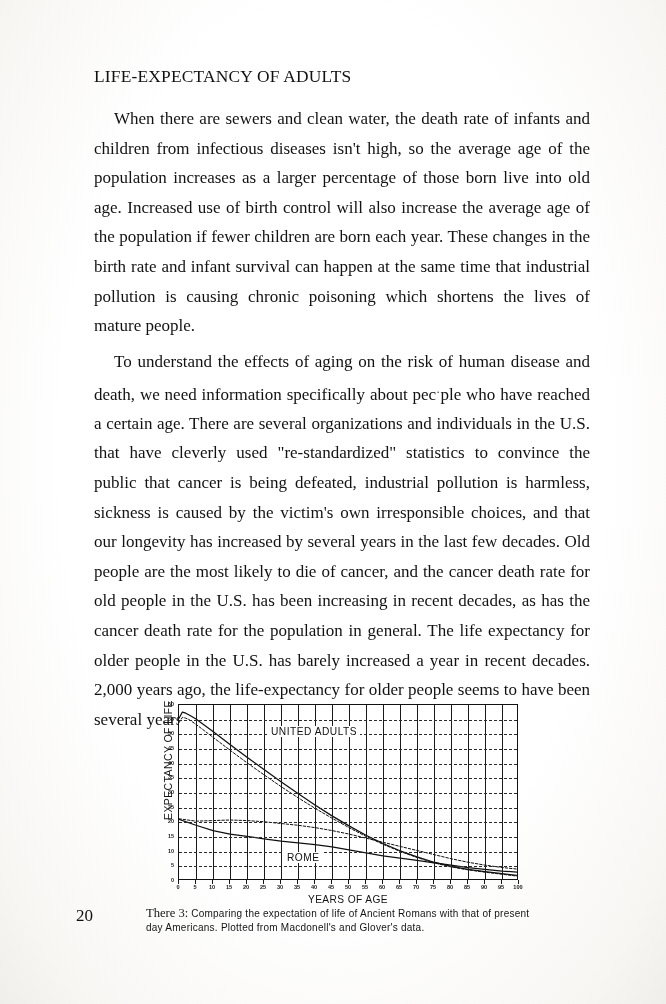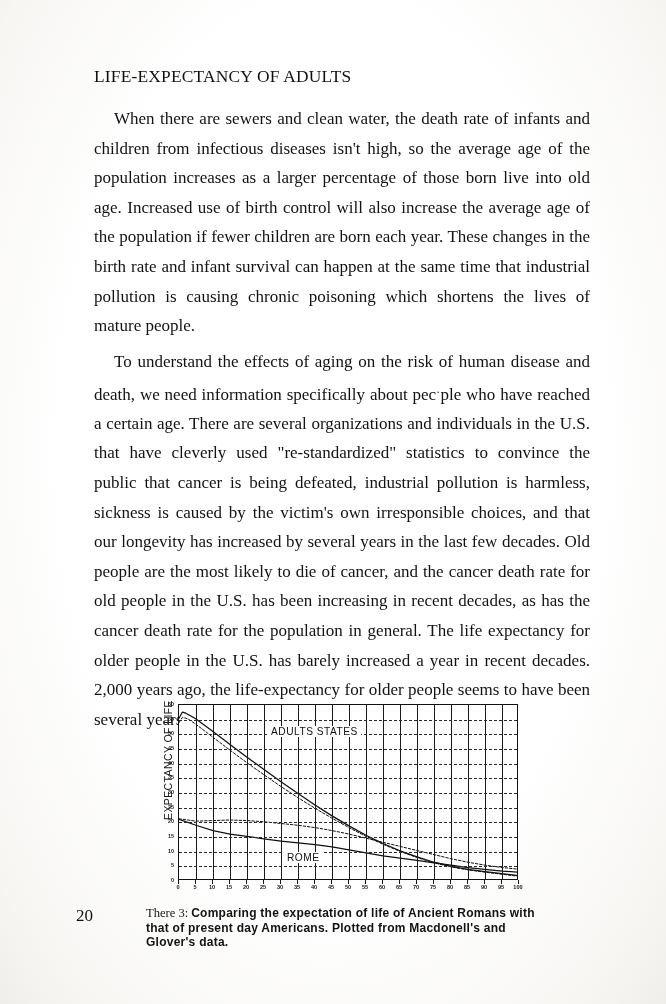--- a/index.html
+++ b/index.html
@@ -173,22 +173,22 @@
     width: 402px;
     font-size: 11.4px;
     color: #151515;
   }
   .caption .cap-label {
     font-family: "Liberation Serif", "DejaVu Serif", serif;
     font-size: 12.6px;
   }
   .caption .cap-text {
     font-family: "Liberation Sans", "DejaVu Sans", sans-serif;
-    font-size: 12px;
-    font-weight: bold;
+    font-size: 10px;
+    font-weight: normal;
     letter-spacing: 0.25px;
     line-height: 14px;
     display: inline;
     color: #131313;
   }
   .page-number {
     position: absolute;
     left: 68px;
     top: 906px;
     font-size: 17px;
@@ -280,23 +280,24 @@
           <div class="xtick-label" style="left: 311px;">85</div>
           <div class="xtick-mark" style="left: 311px;"></div>
           <div class="xtick-label" style="left: 328px;">90</div>
           <div class="xtick-mark" style="left: 328px;"></div>
           <div class="xtick-label" style="left: 345px;">95</div>
           <div class="xtick-mark" style="left: 345px;"></div>
           <div class="xtick-label" style="left: 362px;">100</div>
           <div class="xtick-mark" style="left: 362px;"></div>
         </div>
 
-      <div class="series-label" id="label-us">ADULTS STATES</div>
+      <div class="series-label" id="label-us">UNITED ADULTS</div>
       <div class="series-label" id="label-rome">ROME</div>
 
+      <div class="xlabel">YEARS OF AGE</div>
     </div>
 
     <div class="caption">
       <span class="cap-label">There 3:</span>
       <span class="cap-text">Comparing the expectation of life of Ancient Romans with that of present day Americans.  Plotted from Macdonell's and Glover's data.</span>
     </div>
   </div>
 
   <div class="page-number">20</div>
 

